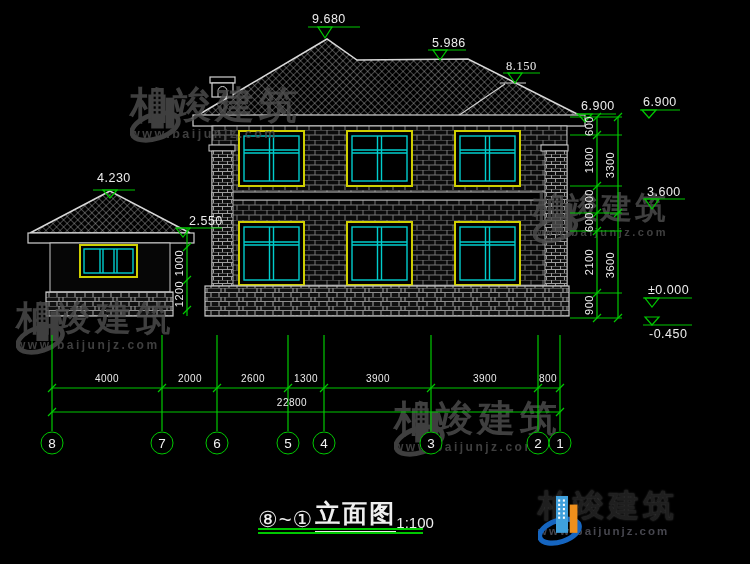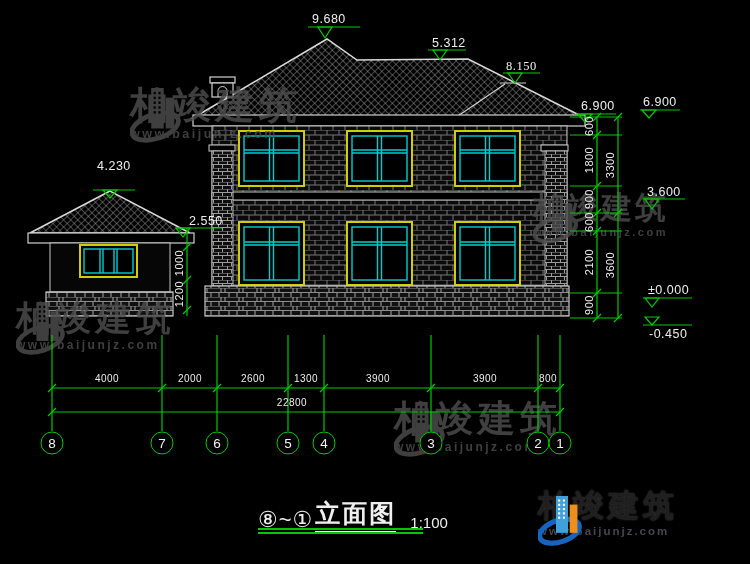--- a/index.html
+++ b/index.html
@@ -26,21 +26,21 @@
   .wm-url{font-weight:bold;letter-spacing:2.5px;margin-top:1px;}
   .wm-a .wm-title{font-size:38px;} .wm-a .wm-url{font-size:12.5px;}
   .wm-b .wm-title{font-size:31px;letter-spacing:3px;} .wm-b .wm-url{font-size:11px;}
   .wm-c .wm-title{font-size:35px;} .wm-c .wm-url{font-size:12px;}
   .wm-d .wm-title{font-size:37px;} .wm-d .wm-url{font-size:12px;}
 
   
   .title{position:absolute;left:258px;top:497px;display:flex;align-items:flex-end;color:#efefef;z-index:42;}
   .title .pfx{font-size:22px;letter-spacing:1px;}
   .title .nm{font-size:25px;font-weight:bold;border-bottom:2px solid #e8e8e8;padding-bottom:1px;margin-left:2px;letter-spacing:2px;}
-  .title .sc{font-size:15px;margin-left:14px;margin-bottom:2px;}
+  .title .sc{font-size:15px;margin-left:0;margin-bottom:2px;}
   .gbar{position:absolute;left:258px;width:165px;height:2.2px;background:#00c800;z-index:42;}
 
   
   .logo{position:absolute;left:538px;top:490px;display:flex;align-items:flex-start;gap:6px;z-index:42;}
   .logo-col{display:flex;flex-direction:column;}
   .logo-title{font-size:31px;font-weight:bold;letter-spacing:4px;color:#1f1f1f;
     text-shadow:0 0 2px #454545;line-height:1.05;}
   .logo-url{font-size:11.5px;font-weight:bold;letter-spacing:2px;color:#46464e;margin-top:2px;}
 </style>
 </head>
@@ -239,28 +239,28 @@
       <polygon points="642,110 656,110 649,118"></polygon>
       <polygon points="645,199 659,199 652,209"></polygon>
       <polygon points="645,298 659,298 652,307"></polygon>
       <polygon points="645,317 659,317 652,325"></polygon>
       <polygon points="103,190 117,190 110,198"></polygon>
       <polygon points="176,228 190,228 183,237"></polygon>
     </g>
   </svg>
 
   <div class="lbl mk z4" style="left:312px;top:13px;">9.680</div>
-  <div class="lbl mk z4" style="left:432px;top:37px;">5.312</div>
+  <div class="lbl mk z4" style="left:432px;top:37px;">5.986</div>
   <div class="lbl mk z4" style="left:506px;top:60px;font-family:Liberation Serif, serif;">8.150</div>
   <div class="lbl mk z4" style="left:581px;top:100px;">6.900</div>
   <div class="lbl mk z4" style="left:643px;top:96px;">6.900</div>
   <div class="lbl mk z4" style="left:647px;top:186px;">3.600</div>
   <div class="lbl mk z4" style="left:648px;top:284px;">±0.000</div>
   <div class="lbl mk z4" style="left:649px;top:328px;">-0.450</div>
-  <div class="lbl mk z4" style="left:97px;top:160px;text-align:center;">4.230</div>
+  <div class="lbl mk z4" style="left:97px;top:172px;text-align:center;">4.230</div>
   <div class="lbl mk z4" style="left:189px;top:215px;">2.550</div>
 
   <div class="lbl vlbl z4" style="left:589px;top:126px;">600</div>
   <div class="lbl vlbl z4" style="left:589px;top:160px;">1800</div>
   <div class="lbl vlbl z4" style="left:589px;top:199px;">900</div>
   <div class="lbl vlbl z4" style="left:589px;top:222px;">600</div>
   <div class="lbl vlbl z4" style="left:589px;top:262px;">2100</div>
   <div class="lbl vlbl z4" style="left:589px;top:305px;">900</div>
 
   <div class="lbl vlbl z4" style="left:610px;top:165px;">3300</div>

